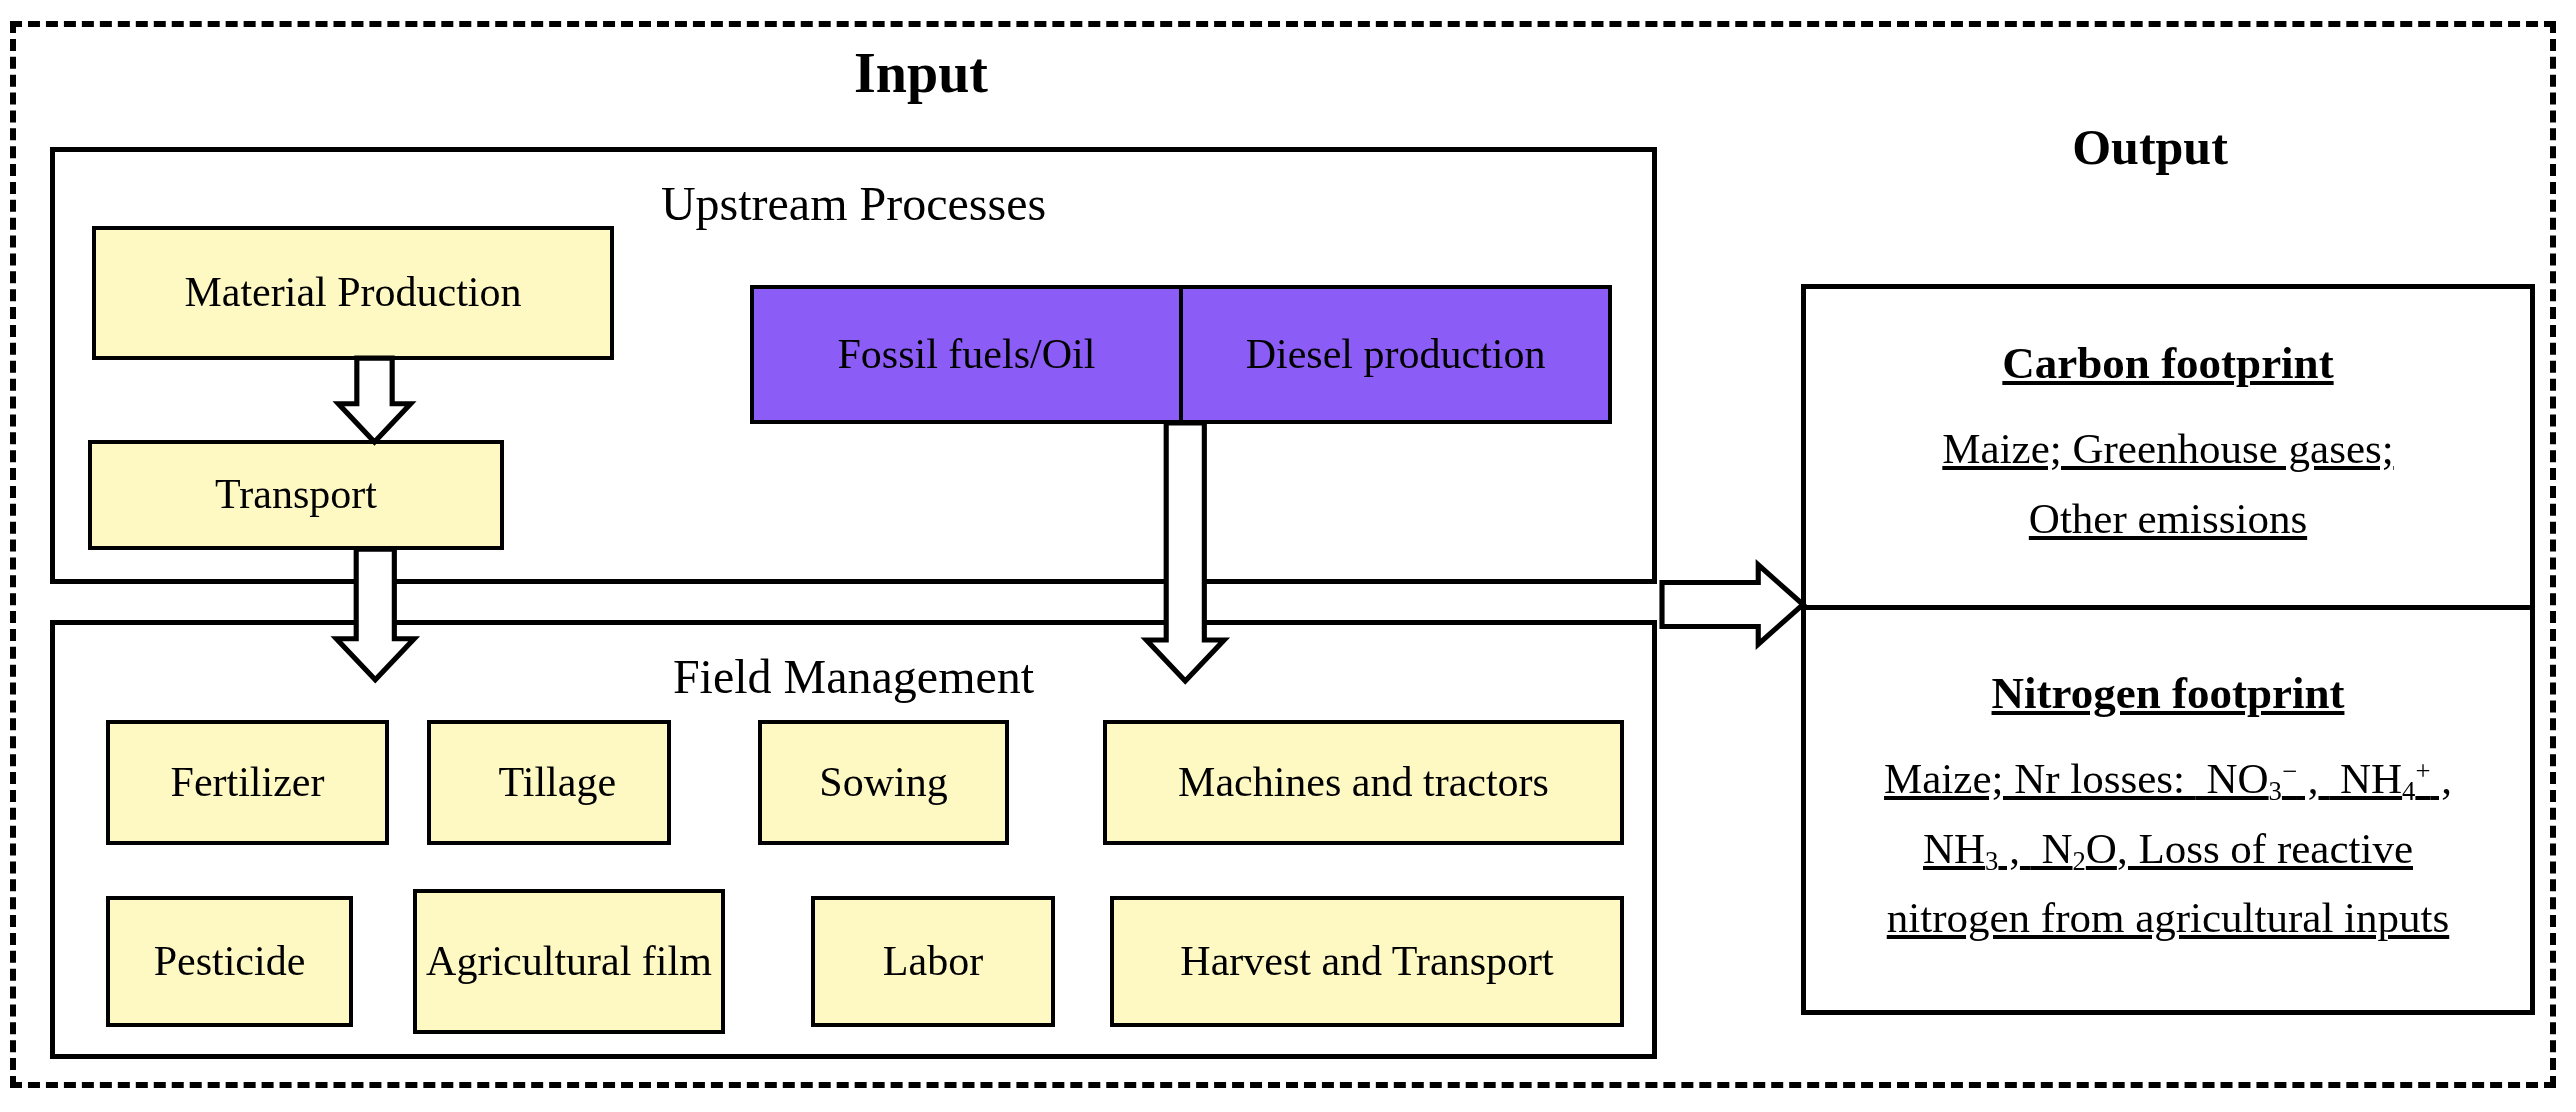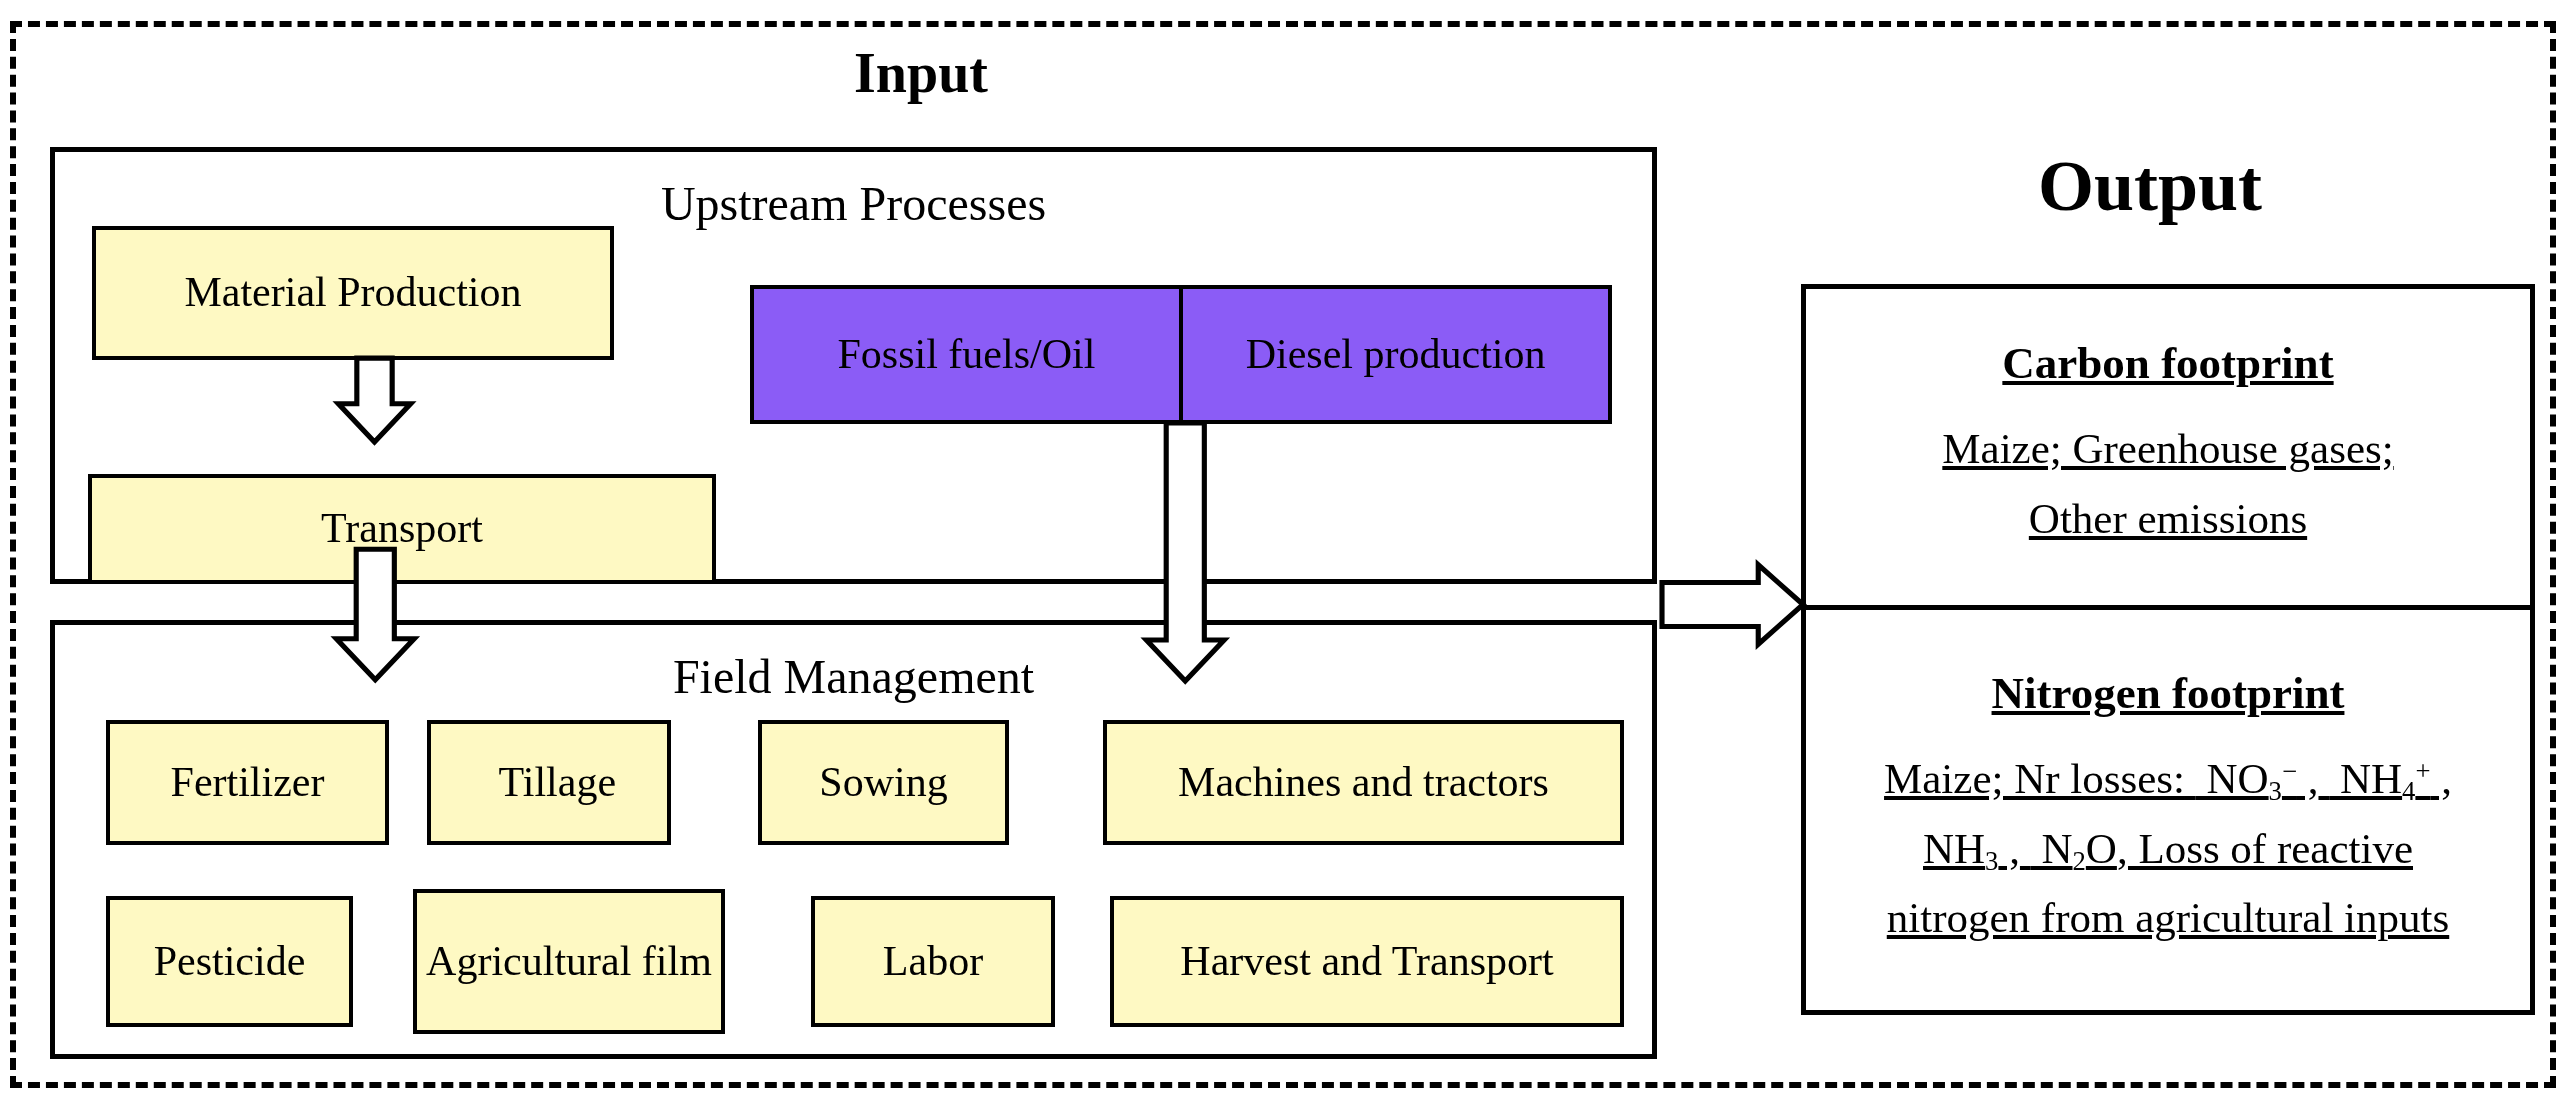--- a/index.html
+++ b/index.html
@@ -13,21 +13,21 @@
     position:absolute;left:9.5px;top:20.5px;width:2546px;height:1067px;
     border:6.6px dashed #000;box-sizing:border-box;
   }
 
   
   .section-title{
     position:absolute;font-weight:bold;white-space:nowrap;
     text-align:center;line-height:1;
   }
   #input-title{left:701px;top:45px;width:440px;font-size:56px;}
-  #output-title{left:1930px;top:122px;width:440px;font-size:72px;margin-top:28px;}
+  #output-title{left:1930px;top:122px;width:440px;font-size:50px;}
 
   
   .panel{
     position:absolute;box-sizing:border-box;border:5.1px solid #000;background:#fff;
   }
   #upstream-panel{left:50px;top:147px;width:1607px;height:437px;}
   #field-panel{left:50px;top:620px;width:1607px;height:439px;}
   #output-panel{left:1801px;top:284px;width:734px;height:731px;}
 
   .panel-label{
@@ -39,21 +39,21 @@
 
   
   .pbox{
     position:absolute;box-sizing:border-box;border:4.4px solid #000;background:#fef9c3;
     display:flex;align-items:center;justify-content:center;text-align:center;
     font-size:42px;line-height:1.12;padding:1.5px 4.4px;
   }
 
   
   #box-material{left:92px;top:226px;width:522px;height:134px;}
-  #box-transport{left:88px;top:440px;width:628px;height:110px;margin-top:34px;}
+  #box-transport{left:88px;top:440px;width:416px;height:110px;}
 
   
   #box-fuel{
     position:absolute;left:750px;top:285px;width:862px;height:139px;
     box-sizing:border-box;border:4.4px solid #000;background:#8b5cf6;display:flex;
   }
   #box-fuel .half{
     flex:1;display:flex;align-items:center;justify-content:center;
     font-size:42px;line-height:1.1;text-align:center;
   }

